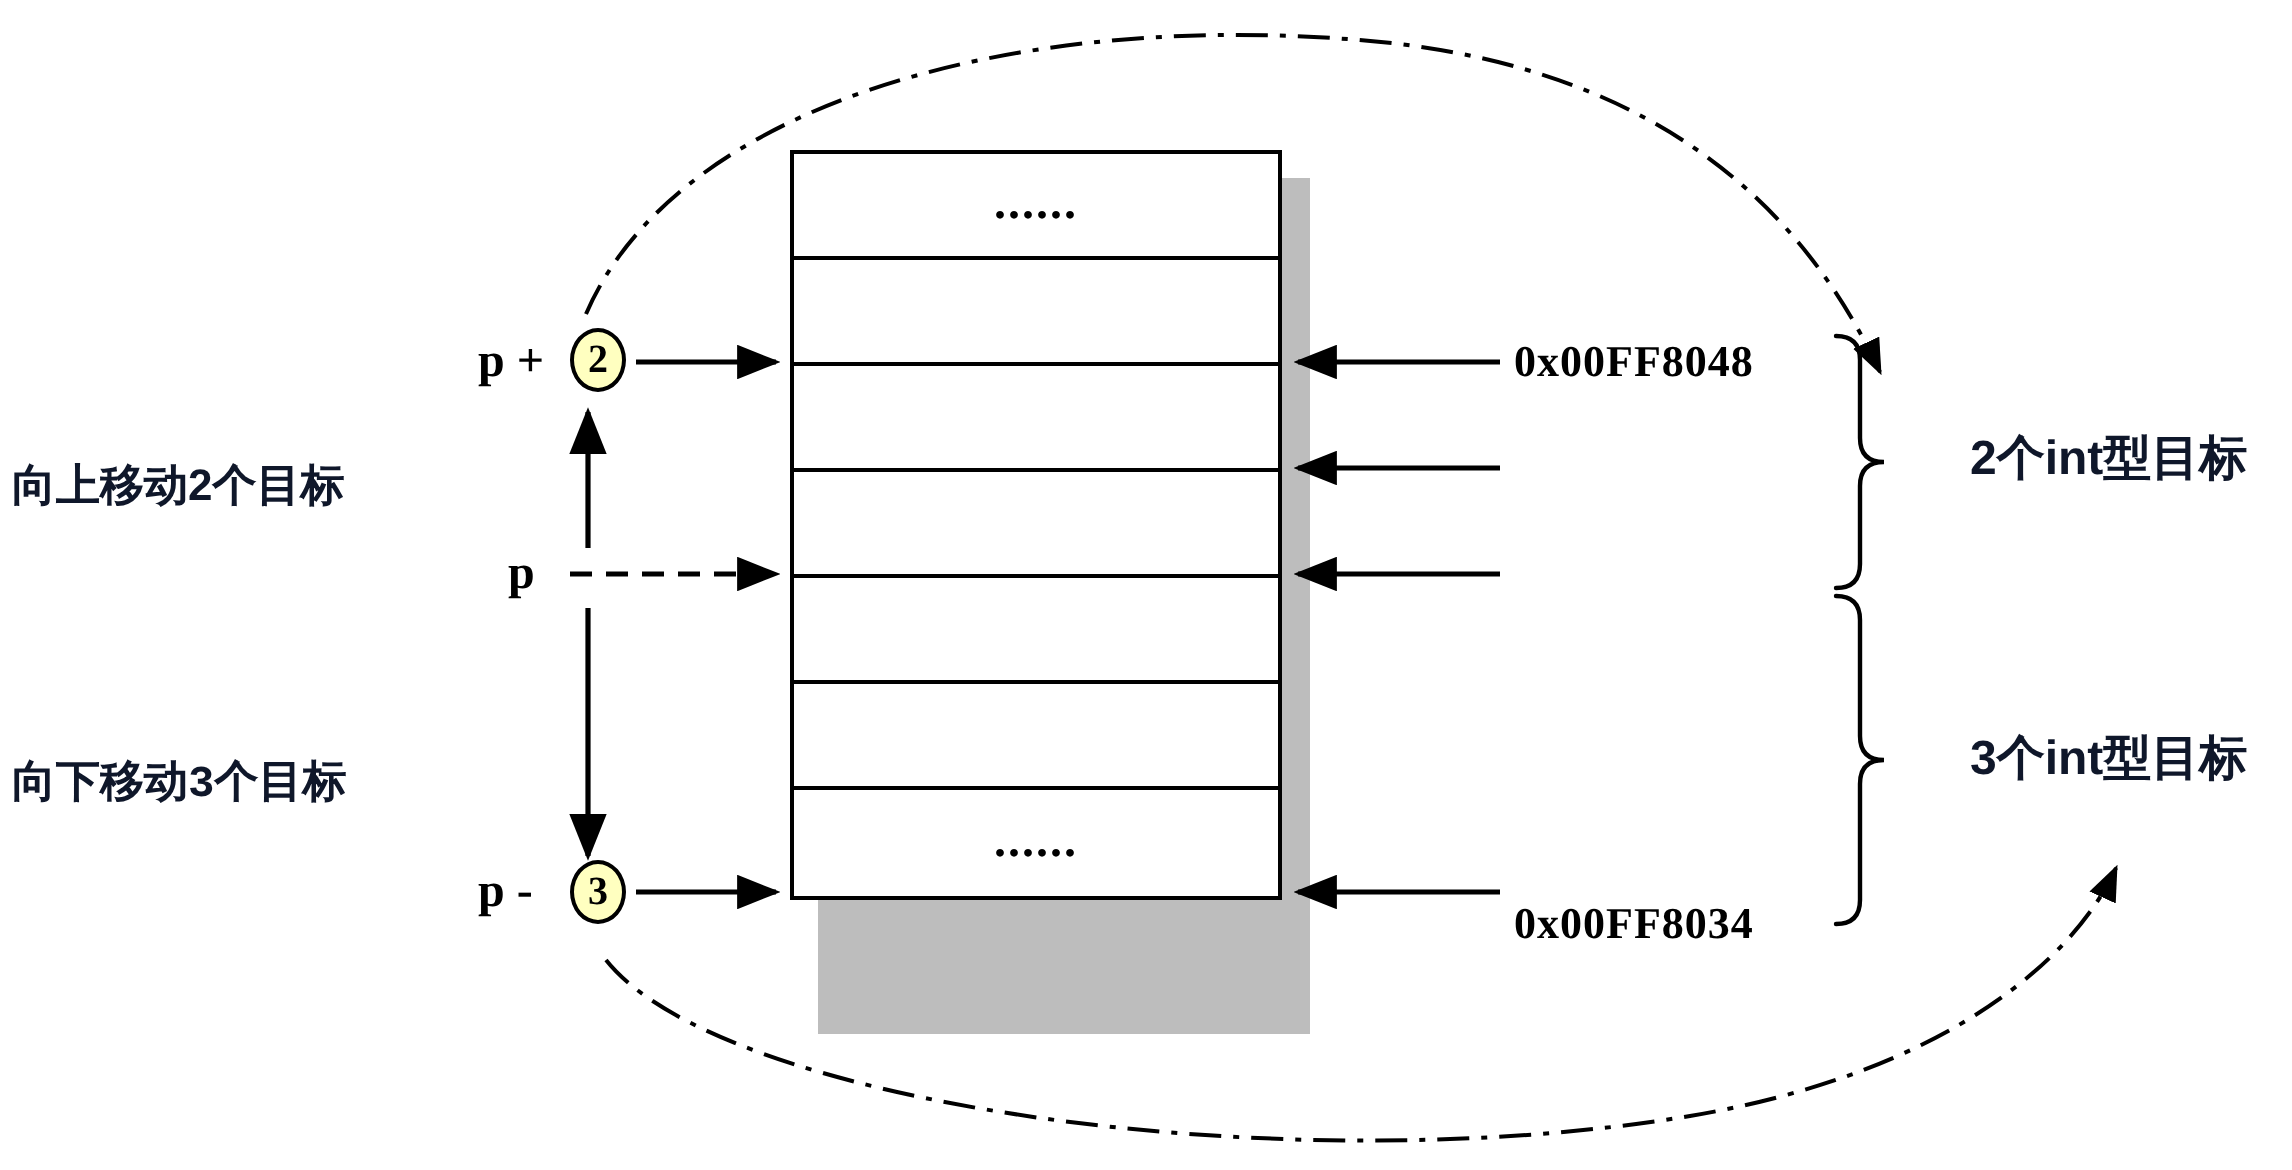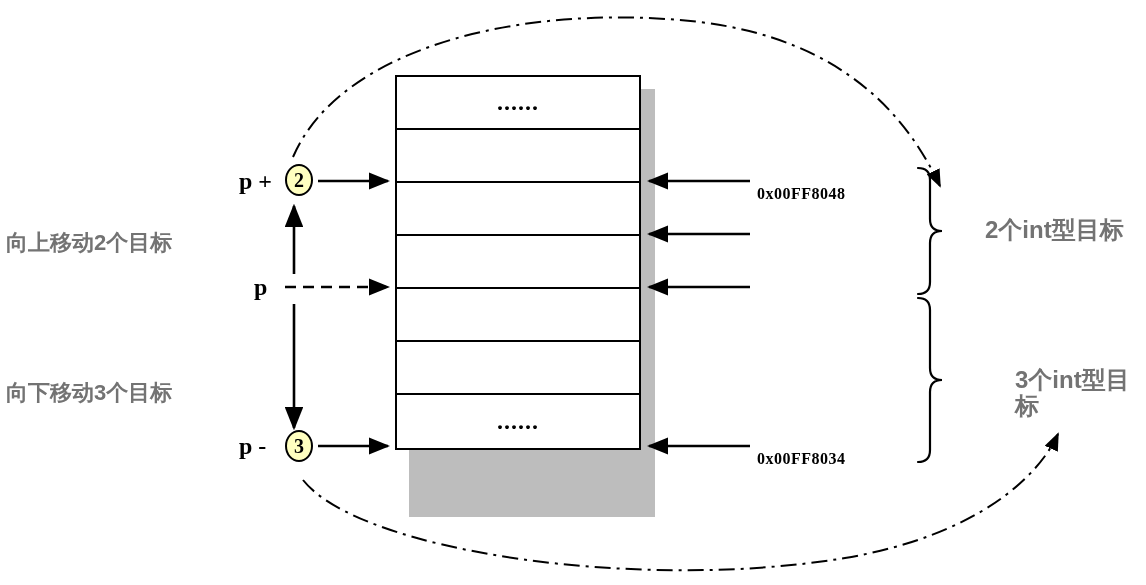--- a/index.html
+++ b/index.html
@@ -3,21 +3,21 @@
 <meta charset="utf-8">
 <style>
   * { margin:0; padding:0; box-sizing:border-box; }
   html,body { background:#ffffff; }
   .stage {
     position:relative; width:1146px; height:585px; background:#ffffff;
     font-family:"Liberation Serif","DejaVu Serif",serif; color:#000;
     overflow:hidden;
   }
   .serifb { font-family:"Liberation Serif","DejaVu Serif",serif; font-weight:bold; color:#000; }
-  .cn { font-family:"Liberation Sans","DejaVu Sans",sans-serif; font-weight:bold; color:#737373; }
+  .cn { font-family:"Liberation Sans","DejaVu Sans",sans-serif; font-weight:bold; color:#0f172a; }
 
   .shadow { position:absolute; left:409px; top:89px; width:246px; height:428px; background:#bdbdbd; }
 
   .membox {
     position:absolute; left:395px; top:75px; width:246px;
     border:2px solid #000; background:#ffffff;
   }
   .mrow {
     height:53px; border-bottom:2px solid #000;
     display:flex; align-items:center; justify-content:center;
@@ -26,21 +26,21 @@
   .mrow:last-child { border-bottom:none; }
 
   .badge {
     position:absolute; width:28px; height:32px;
     border:2px solid #000; border-radius:50%;
     display:flex; align-items:center; justify-content:center;
     font-family:"Liberation Serif","DejaVu Serif",serif;
     font-size:20px; font-weight:bold; z-index:6;
   }
   .ptr { position:absolute; font-size:24px; line-height:30px; }
-  .addr { position:absolute; font-size:16px; line-height:28px; letter-spacing:0.5px;margin-top:13px; }
+  .addr { position:absolute; font-size:22px; line-height:28px; letter-spacing:0.5px; }
   .cnlabel { position:absolute; font-size:22px; line-height:28px; }
   .bracelabel { position:absolute; font-size:24px; line-height:26px; }
 
   svg.overlay { position:absolute; left:0; top:0; width:1146px; height:585px; z-index:5; pointer-events:none; }
 </style>
 </head>
 <body>
 
 <div class="stage">
 
@@ -58,27 +58,27 @@
 
   <div class="ptr serifb" style="left:239px; top:166px;">p +</div>
   <div class="badge" style="left: 285px; top: 164px; background-color: rgb(255, 255, 192);">2</div>
 
   <div class="ptr serifb" style="left:254px; top:272px;">p</div>
 
   <div class="ptr serifb" style="left:239px; top:431px;">p -</div>
   <div class="badge" style="left: 285px; top: 430px; background-color: rgb(255, 255, 192);">3</div>
 
   <div class="cnlabel cn" style="left:6px; top:229px;">向上移动2个目标</div>
-  <div class="cnlabel cn" style="left:6px; top:379px;">向下移动3个目标</div>
+  <div class="cnlabel cn" style="left:6px; top:379px;font-family:Liberation Mono, monospace;">向下移动3个目标</div>
 
   <div class="addr serifb" style="left:757px; top:167px;">0x00FF8048</div>
-  <div class="addr serifb" style="left:757px; top:432px;">0x00FF8034</div>
+  <div class="addr serifb" style="left:757px; top:448px;">0x00FF8034</div>
 
   <div class="bracelabel cn" style="left:985px; top:217px;">2个int型目标</div>
-  <div class="bracelabel cn" style="left:985px; top:367px;margin-left:30px;">3个int型目标</div>
+  <div class="bracelabel cn" style="left:985px; top:367px;">3个int型目标</div>
 
   <svg class="overlay" viewBox="0 0 1146 585" xmlns="http://www.w3.org/2000/svg">
     <defs>
       <marker id="ah" viewBox="0 0 10 8" refX="9" refY="4" markerWidth="9" markerHeight="7.2" orient="auto-start-reverse">
         <path d="M0,0 L10,4 L0,8 Z" fill="#000"></path>
       </marker>
     </defs>
 
     <path d="M318,181 L388,181" stroke="#000" stroke-width="2.4" fill="none" marker-end="url(#ah)"></path>
     <path d="M285,287 L388,287" stroke="#000" stroke-width="2.4" fill="none" stroke-dasharray="11 7" marker-end="url(#ah)"></path>

